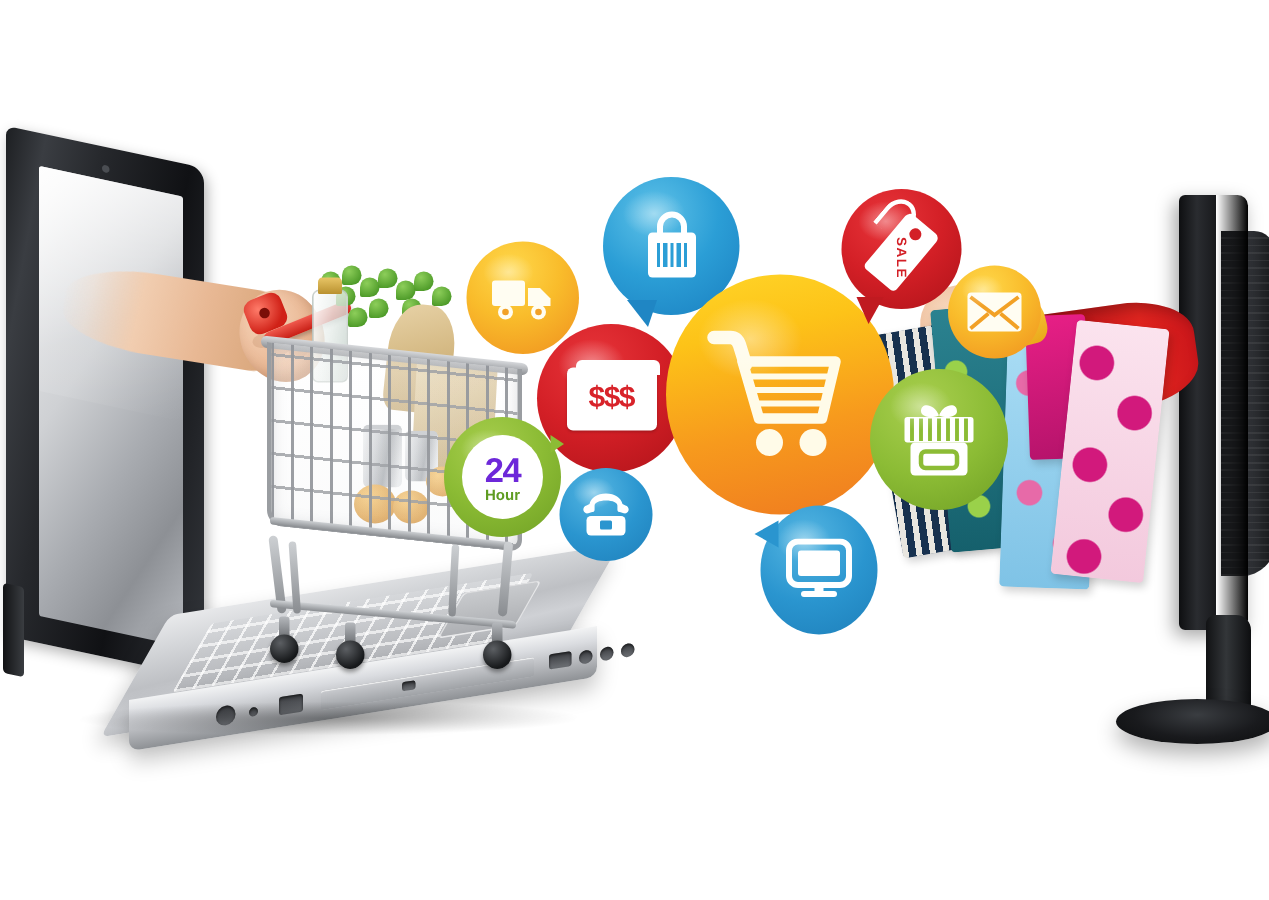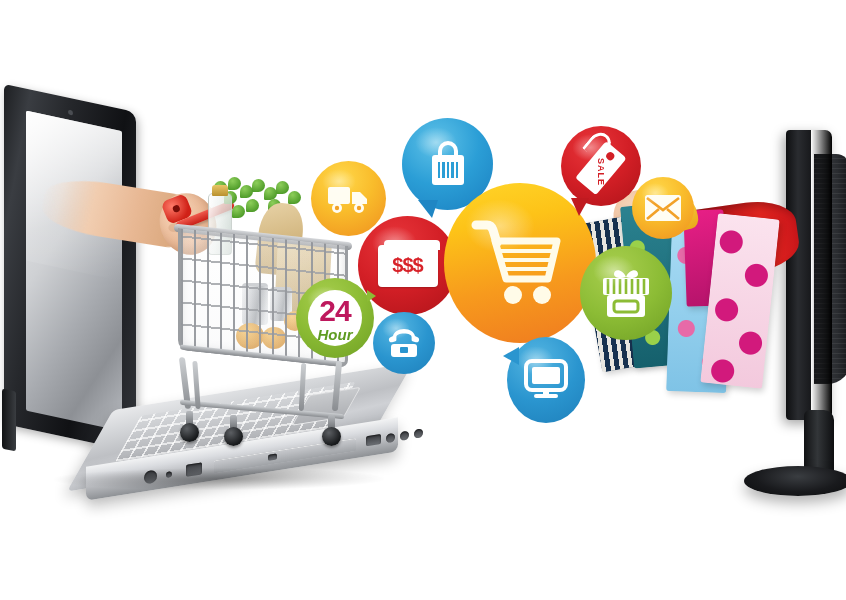--- a/index.html
+++ b/index.html
@@ -292,22 +292,22 @@
   .b-truck   { left:311px; top:161px;  width:75px;  height:75px; }
   .b-bag     { left:402px; top:118px;  width:91px;  height:92px; }
   .b-money   { left:358px; top:216px;  width:99px;  height:99px; }
   .b-cart    { left:444px; top:183px;  width:152px; height:160px; }
   .b-sale    { left:561px; top:126px;  width:80px;  height:80px; }
   .b-mail    { left:632px; top:177px;  width:62px;  height:62px; }
   .b-24h     { left:296px; top:278px;  width:78px;  height:80px; }
   .b-phone   { left:373px; top:312px;  width:62px;  height:62px; }
   .b-gift    { left:580px; top:246px;  width:92px;  height:94px; }
   .b-monitor { left:507px; top:337px;  width:78px;  height:86px; }
-  .h24-num{ display:block; font-size:30px; font-weight:bold; color:#be185d; letter-spacing:-1px; }
-  .h24-word{ display:block; font-size:15px; font-weight:bold; color:#5f9c22; margin-top:-2px;font-style:italic; }
+  .h24-num{ display:block; font-size:23px; font-weight:bold; color:#6d28d9; letter-spacing:-1px; }
+  .h24-word{ display:block; font-size:10px; font-weight:bold; color:#5f9c22; margin-top:-2px; }
   .h24-ring{
     position:absolute; left:50%; top:50%; transform:translate(-50%,-50%);
     width:54px; height:56px; border-radius:50%; background:#fff;
     display:flex; flex-direction:column; align-items:center; justify-content:center;
   }
   .h24-arrow{
     position:absolute; right:-2px; top:12px; width:0;height:0;
     border-left:9px solid #8cbc35; border-top:6px solid transparent; border-bottom:6px solid transparent;
   }
 

